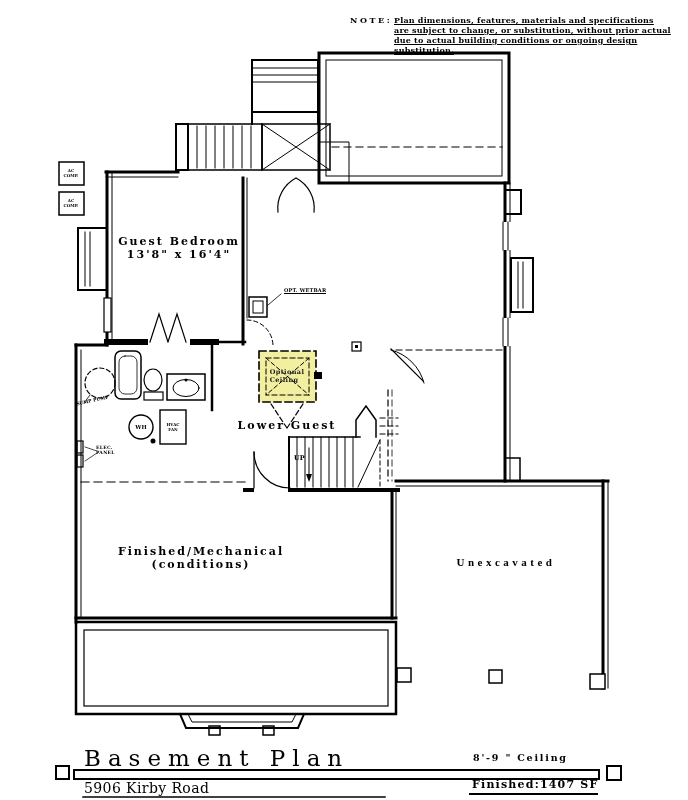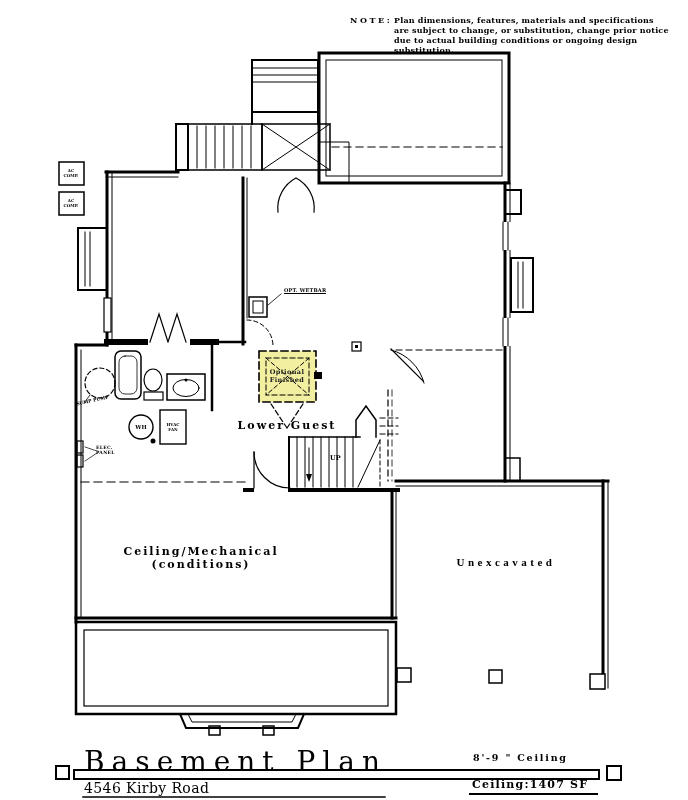--- a/index.html
+++ b/index.html
@@ -8,26 +8,26 @@
   #plan-svg{position:absolute;left:0;top:0;}
   .t{position:absolute;font-weight:bold;white-space:nowrap;color:#000;}
   .tc{transform:translateX(-50%);text-align:center;}
   .room{font-size:11px;letter-spacing:2px;line-height:13px;}
   .room-sm{font-size:10px;letter-spacing:1.4px;line-height:12px;}
   .note-h{font-size:8px;letter-spacing:2.6px;}
   .note-b{font-size:8px;line-height:10px;letter-spacing:0.2px;font-weight:bold;}
   .tiny{font-size:4.5px;letter-spacing:0.3px;line-height:5px;}
   .micro{font-size:4px;line-height:4.5px;text-align:center;}
   .elev{font-size:6.5px;line-height:7.5px;letter-spacing:0.4px;text-align:left;color:#1a1a1a;}
-  .title{font-size:28px;font-weight:normal;letter-spacing:7px;text-align:center;}
+  .title{font-size:23px;font-weight:normal;letter-spacing:7px;text-align:center;}
   .addr{font-size:14px;font-weight:normal;letter-spacing:0.4px;}
   .ceil{font-size:9.5px;letter-spacing:1.8px;}
   .fin{font-size:11px;letter-spacing:1.2px;}
   .unex{font-size:11px;letter-spacing:3.5px;}
-  .up{font-size:6.5px;margin-left:36px;}
+  .up{font-size:6.5px;}
   .wh{font-size:5.5px;}
   .wetbar{font-size:5px;border-bottom:0.8px solid #000;letter-spacing:0.2px;}
   .sump{font-size:4.5px;transform:rotate(-12deg);}
 </style>
 </head>
 <body>
 
 <div id="page">
 
   <svg id="plan-svg" width="688" height="800" viewBox="0 0 688 800">
@@ -203,41 +203,45 @@
         <rect x="74" y="770" width="525" height="9" fill="#fff" stroke-width="2"></rect>
         <rect x="56" y="766" width="13" height="13" stroke-width="2"></rect>
         <rect x="607" y="766" width="14" height="14" stroke-width="2"></rect>
         <path d="M83,797 H385" stroke-width="1.5"></path>
         <path d="M470,794 H597" stroke-width="2"></path>
       </g>
     </g>
   </svg>
 
   <div class="t note-h" style="left:350px;top:15px;">NOTE:</div>
-  <div class="note-b" style="position:absolute;left:394px;top:15px;font-family:'DejaVu Serif',serif;">
+  <div class="note-b" style="position:absolute;left:394px;top:15px;font-family:'DejaVu Serif',serif;text-decoration:underline;">
     <div>Plan dimensions, features, materials and specifications</div>
-    <div>are subject to change, or substitution, change prior notice</div>
+    <div>are subject to change, or substitution, without prior actual</div>
     <div>due to actual building conditions or ongoing design substitution.</div>
   </div>
 
+  <div class="t tc room" style="left:179px;top:235px;">
+    <span style="display:block">Guest Bedroom</span>
+    <span style="display:block">13'8" x 16'4"</span>
+  </div>
 
 
 
   <div class="t tc room" style="left:287px;top:419px;">Lower Guest</div>
 
   <div class="t tc room" style="left:201px;top:545px;">
-    <span style="display:block">Ceiling/Mechanical</span>
+    <span style="display:block">Finished/Mechanical</span>
     <span style="display:block">(conditions)</span>
   </div>
 
   <div class="t tc unex" style="left:506px;top:556px;font-family:Liberation Serif, serif;">Unexcavated</div>
 
   <div class="t tc elev" style="left:287px;top:369px;">
     <span style="display:block">Optional</span>
-    <span style="display:block">Finished</span>
+    <span style="display:block">Ceiling</span>
   </div>
 
   <div class="t wetbar" style="left:284px;top:287px;">OPT. WETBAR</div>
 
   <div class="t sump" style="left:76px;top:398px;">SUMP PUMP</div>
 
   <div class="t tiny" style="left:96px;top:445px;">
     <span style="display:block">ELEC.</span>
     <span style="display:block">PANEL</span>
   </div>
@@ -254,17 +258,17 @@
   <div class="t micro" style="left:71px;top:173px;transform:translate(-50%,-50%);font-weight:bold;">
     <span style="display:block">AC</span>
     <span style="display:block">COMP.</span>
   </div>
   <div class="t micro" style="left:71px;top:203px;transform:translate(-50%,-50%);font-weight:bold;">
     <span style="display:block">AC</span>
     <span style="display:block">COMP.</span>
   </div>
 
   <div class="t title" style="left:84px;top:745px;">Basement Plan</div>
-  <div class="t addr" style="left:84px;top:780px;">4546 Kirby Road</div>
+  <div class="t addr" style="left:84px;top:780px;">5906 Kirby Road</div>
   <div class="t ceil" style="left:473px;top:752px;">8'-9 " Ceiling</div>
-  <div class="t fin" style="left:472px;top:778px;">Ceiling:1407 SF</div>
+  <div class="t fin" style="left:472px;top:778px;">Finished:1407 SF</div>
 
 </div>
 
 </body></html>

